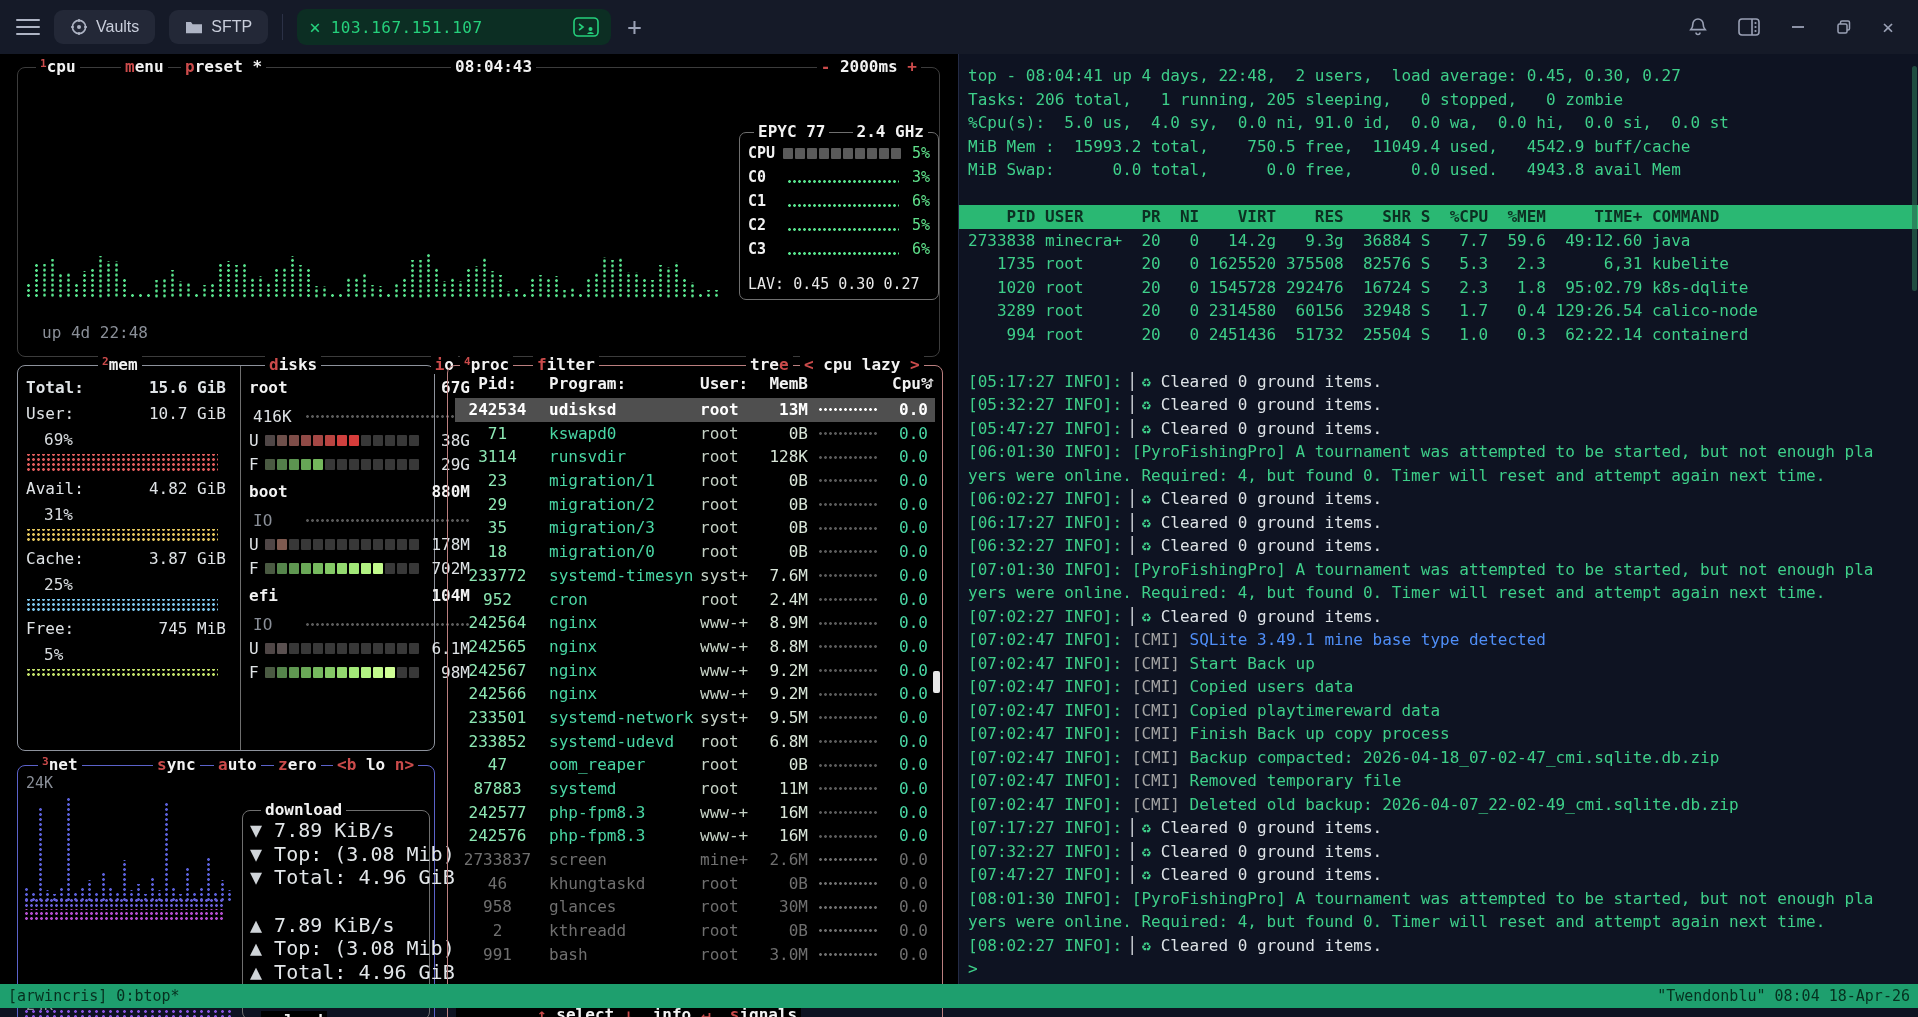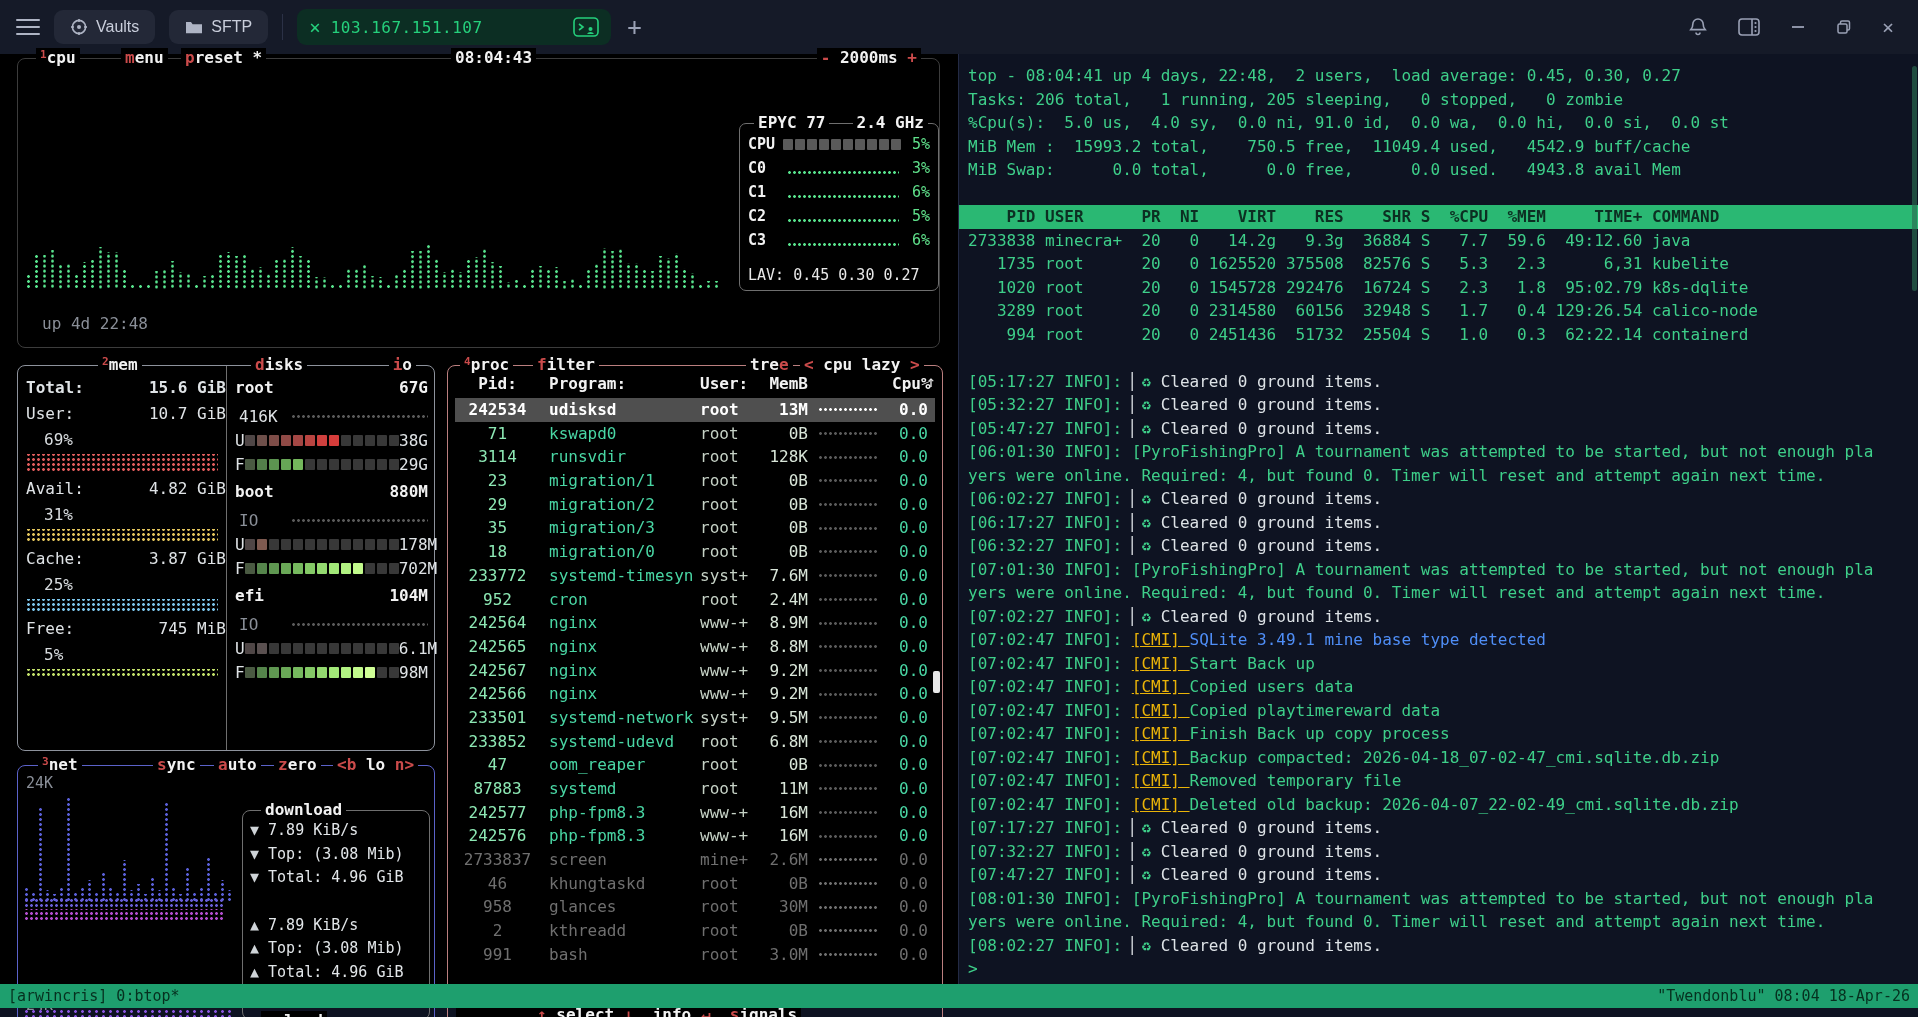--- a/index.html
+++ b/index.html
@@ -54,21 +54,21 @@
   .prow .mem{text-align:right;color:#d9e6d9;}
   .prow .cpu{text-align:right;color:#49d6a4;}
   .prow .pdots{align-self:center;height:5px;color:#5a5a5a;}
   .prow.sel{background:#4f4f4f;}
   .prow.sel span{color:#ffffff !important;font-weight:bold;}
   .prow.dim span{color:#6f6f6f !important;}
   .prow.dim .pdots{color:#3c3c3c;}
   .phead{font-weight:bold;color:#f2f2f2;}
   
   .tline{height:23.5px;line-height:23.5px;white-space:pre;color:#3ecf8a;font-size:16px;}
-  .tline .sg{color:#3ecf8a;} .tline .sw{color:#dde2e6;} .tline .so{color:#eab308;text-decoration:underline;}
+  .tline .sg{color:#3ecf8a;} .tline .sw{color:#dde2e6;} .tline .so{color:#a3a3a3;}
   .tline .sb{color:#4f8ef7;}
   .thead{background:#2ab873;color:#0c2f22;font-weight:bold;margin-left:-9px;padding-left:9px;
          width:952px;}
   
   .tmux{position:absolute;left:0;top:984px;width:1918px;height:24px;background:#1e9f6e;
         color:#06301f;display:flex;justify-content:space-between;align-items:center;
         padding:0 8px;box-sizing:border-box;font-size:15px;white-space:pre;}
   .epyc-row{display:flex;align-items:center;height:24px;white-space:pre;font-size:15px;}
   .epyc-row .lbl{width:42px;font-weight:bold;color:#f2f2f2;}
   .epyc-row .mid{flex:1;}
@@ -147,21 +147,21 @@
           <rect x="4.5" y="2" width="9" height="9" rx="1.5" fill="none" stroke="#9aa1b5" stroke-width="1.5"></rect>
           <rect x="2" y="5" width="9" height="9" rx="1.5" fill="#151a28" stroke="#9aa1b5" stroke-width="1.5"></rect>
         </svg>
         </span>
       <span class="wicon" style="font-size:20px;">×</span>
     </div>
   </div>
 
   <div class="btoppane">
 
-    <div class="box" id="cpubox" style="left:17px;top:4px;width:921px;height:288px;border-color:#3c3c3c;">
+    <div class="box" id="cpubox" style="left:17px;top:13px;width:921px;height:288px;border-color:#3c3c3c;">
       <span class="ontop" style="left:18px;"><span class="sup">1</span><span>cpu</span></span>
       <span class="ontop" style="left:103px;font-weight:bold;" id="cpu-menu"><span class="red">m</span>enu</span>
       <span class="ontop" style="left:163px;font-weight:bold;" id="cpu-preset"><span class="red">p</span>reset *</span>
       <span class="ontop" style="left:433px;">08:04:43</span>
       <span class="ontop" style="right:18px;"><span class="red">-</span> <span>2000ms</span> <span class="red">+</span></span>
 
       <div id="cpugraph" style="position:absolute;left:8px;bottom:58px;width:700px;height:80px;color:#57e38c;">
           <div class="dots graphcol" style="left: 0px; width: 6px; height: 16px; color: inherit;"></div>
           <div class="dots graphcol" style="left: 8px; width: 6px; height: 34.0089px; color: inherit;"></div>
           <div class="dots graphcol" style="left: 16px; width: 6px; height: 33.6221px; color: inherit;"></div>
@@ -277,21 +277,21 @@
           <div class="pctrow">31%</div>
           <div class="dots" style="height: 13px; width: 192px; color: rgb(227, 197, 92); margin-bottom: 7px;"></div>
           <div class="memrow"><span>Cache:</span><span>3.87 GiB</span></div>
           <div class="pctrow">25%</div>
           <div class="dots" style="height: 13px; width: 192px; color: rgb(124, 196, 234); margin-bottom: 7px;"></div>
           <div class="memrow"><span>Free:</span><span>745 MiB</span></div>
           <div class="pctrow">5%</div>
           <div class="dots" style="height: 8px; width: 192px; color: rgb(194, 224, 106); margin-bottom: 7px;"></div>
         </div>
 
-      <div style="position:absolute;left:208px;top:0;bottom:0;width:207px;border-left:1px solid #6f6f6f;">
+      <div style="position:absolute;left:222px;top:0;bottom:0;width:207px;border-left:1px solid #6f6f6f;padding-left:28px;">
         <span class="ontop" style="left:24px;" id="disks-title"><span class="red">d</span>isks</span>
         <span class="ontop" style="right:18px;font-weight:bold;" id="io-label"><span class="red">i</span>o</span>
         <div id="diskrows" style="position:absolute;left:8px;right:6px;top:12px;">
             <div style="margin-bottom: 6px;">
               <div class="dgname"><span>root</span><span>67G</span></div>
               <div class="dgrow"><span class="" style="width:52px;padding-left:4px;">416K</span><div class="dots" style="height: 5px; flex: 1 1 0%; color: rgb(90, 90, 90);"></div></div>
               <div class="dgrow"><span style="width:16px;">U</span><span class="meter" style="flex:1;"><i style="background:#4f4646"></i><i style="background:#6e4f4a"></i><i style="background:#7e4d48"></i><i style="background:#904a46"></i><i style="background:#a44744"></i><i style="background:#b94441"></i><i style="background:#cf403e"></i><i style="background:#d63d3b"></i><i style="background:#383838"></i><i style="background:#383838"></i><i style="background:#383838"></i><i style="background:#383838"></i><i style="background:#383838"></i></span><span style="width:44px;text-align:right;">38G</span></div>
               <div class="dgrow"><span style="width:16px;">F</span><span class="meter" style="flex:1;"><i style="background:#4a5a42"></i><i style="background:#53804a"></i><i style="background:#5c9450"></i><i style="background:#67a656"></i><i style="background:#74b85c"></i><i style="background:#383838"></i><i style="background:#383838"></i><i style="background:#383838"></i><i style="background:#383838"></i><i style="background:#383838"></i><i style="background:#383838"></i><i style="background:#383838"></i><i style="background:#383838"></i></span><span style="width:44px;text-align:right;">29G</span></div>
             </div>
             <div style="margin-bottom: 6px;">
@@ -383,21 +383,21 @@
           <div class="dots graphcol" style="left: 175px; width: 5px; height: 26px;"></div>
           <div class="dots graphcol" style="left: 182px; width: 5px; height: 30px;"></div>
           <div class="dots graphcol" style="left: 189px; width: 5px; height: 22px;"></div>
           <div class="dots graphcol" style="left: 196px; width: 5px; height: 34px;"></div>
           <div class="dots graphcol" style="left: 203px; width: 5px; height: 28px;"></div>
         </div>
 
       <div class="box" style="left:224px;top:44px;width:186px;height:208px;border-color:#6f6f6f;">
         <span class="ontop" style="left:18px;">download</span>
         <span class="onbot" style="left:18px;">upload</span>
-        <div id="netinfo" style="position:absolute;left:7px;top:8px;right:4px;font-size:15px;color:#e2e6e9;">
+        <div id="netinfo" style="position:absolute;left:7px;top:8px;right:4px;font-size:20px;color:#e2e6e9;">
             <div style="height: 23.5px; line-height: 23.5px; white-space: pre;"><span style="color:#cfd4d8;">▼</span> 7.89 KiB/s</div>
             <div style="height: 23.5px; line-height: 23.5px; white-space: pre;"><span style="color:#cfd4d8;">▼</span> Top: (3.08 Mib)</div>
             <div style="height: 23.5px; line-height: 23.5px; white-space: pre;"><span style="color:#cfd4d8;">▼</span> Total: 4.96 GiB</div>
             <div style="height: 24px;"></div>
             <div style="height: 23.5px; line-height: 23.5px; white-space: pre;"><span style="color:#cfd4d8;">▲</span> 7.89 KiB/s</div>
             <div style="height: 23.5px; line-height: 23.5px; white-space: pre;"><span style="color:#cfd4d8;">▲</span> Top: (3.08 Mib)</div>
             <div style="height: 23.5px; line-height: 23.5px; white-space: pre;"><span style="color:#cfd4d8;">▲</span> Total: 4.96 GiB</div>
           </div>
       </div>
     </div>

